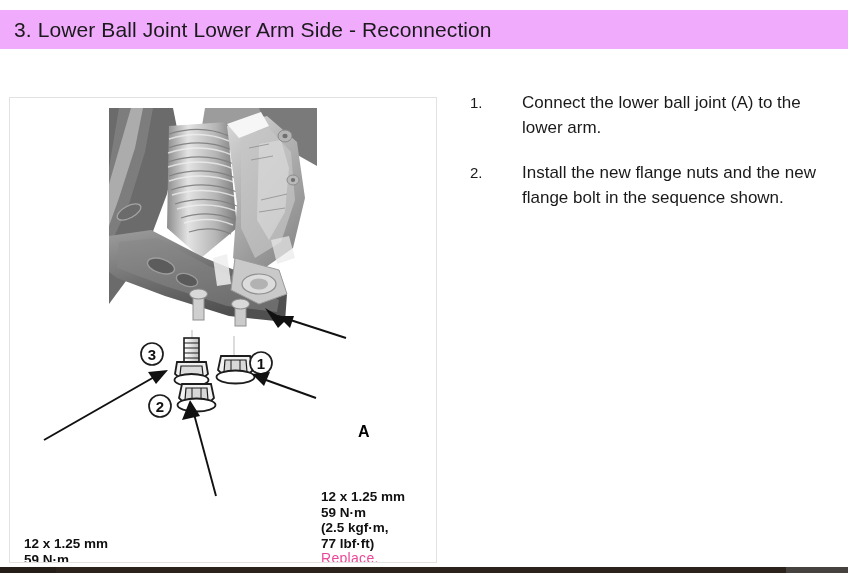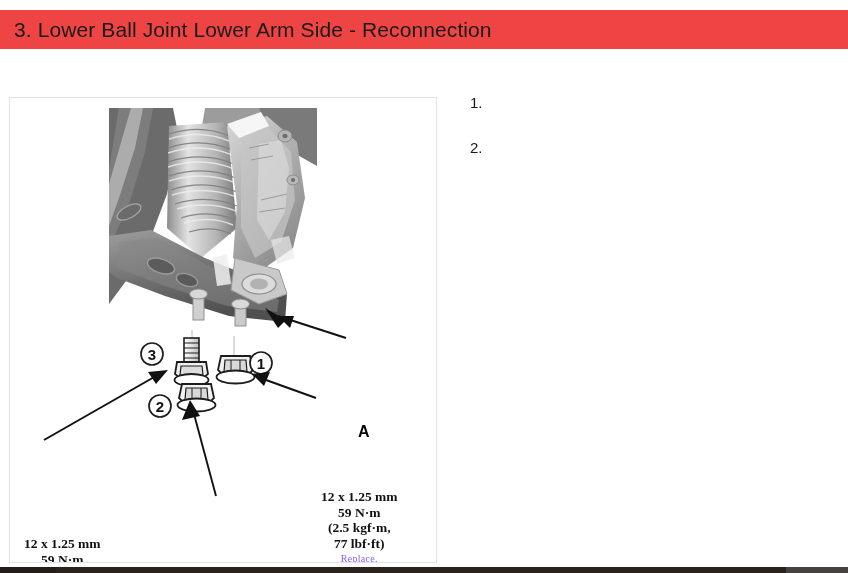--- a/index.html
+++ b/index.html
@@ -15,21 +15,21 @@
     position: relative;
   }
 
   
   #header-bar {
     position: absolute;
     left: 0;
     top: 10px;
     width: 848px;
     height: 39px;
-    background: #ef4444;
+    background: #f0abfc;
   }
   #header-title {
     position: absolute;
     left: 14px;
     top: 8px;
     font-size: 21px;
     font-weight: 400;
     color: #1a1a1a;
     letter-spacing: 0.1px;
     white-space: nowrap;
@@ -62,32 +62,31 @@
     position: absolute;
     left: 0;
     top: 0;
     width: 426px;
     height: 464px;
   }
 
   
   .callout {
     position: absolute;
-    font-family: Liberation Serif, serif;
+    font-family: Liberation Sans, sans-serif;
     font-size: 13.5px;
     font-weight: bold;
     color: #111111;
     line-height: 15.5px;
     white-space: nowrap;
-    text-align: center;
   }
   .callout .replace {
     font-weight: normal;
-    color: #8b5cf6;
-    font-size: 10px;
+    color: #ec4899;
+    font-size: 14px;
     letter-spacing: 0.3px;
   }
   #callout-left  { left: 14px;  top: 438px; }
   #callout-right { left: 311px; top: 391px; }
 
   
   #label-a {
     position: absolute;
     left: 348px;
     top: 325px;
@@ -356,21 +355,23 @@
     <div>(2.5 kgf·m,</div>
     <div>77 lbf·ft)</div>
     <div class="replace">Replace.</div>
   </div>
 
 </div>
 
 <div id="instructions">
   <div class="instruction-row">
     <div class="instruction-num">1.</div>
+    <div class="instruction-text">Connect the lower ball joint (A) to the lower arm.</div>
   </div>
   <div class="instruction-row">
     <div class="instruction-num">2.</div>
+    <div class="instruction-text">Install the new flange nuts and the new flange bolt in the sequence shown.</div>
   </div>
 </div>
 
 <div id="bottom-strip"></div>
 <div id="bottom-strip-left"></div>
 <div id="bottom-strip-right"></div>
 
 </body></html>

